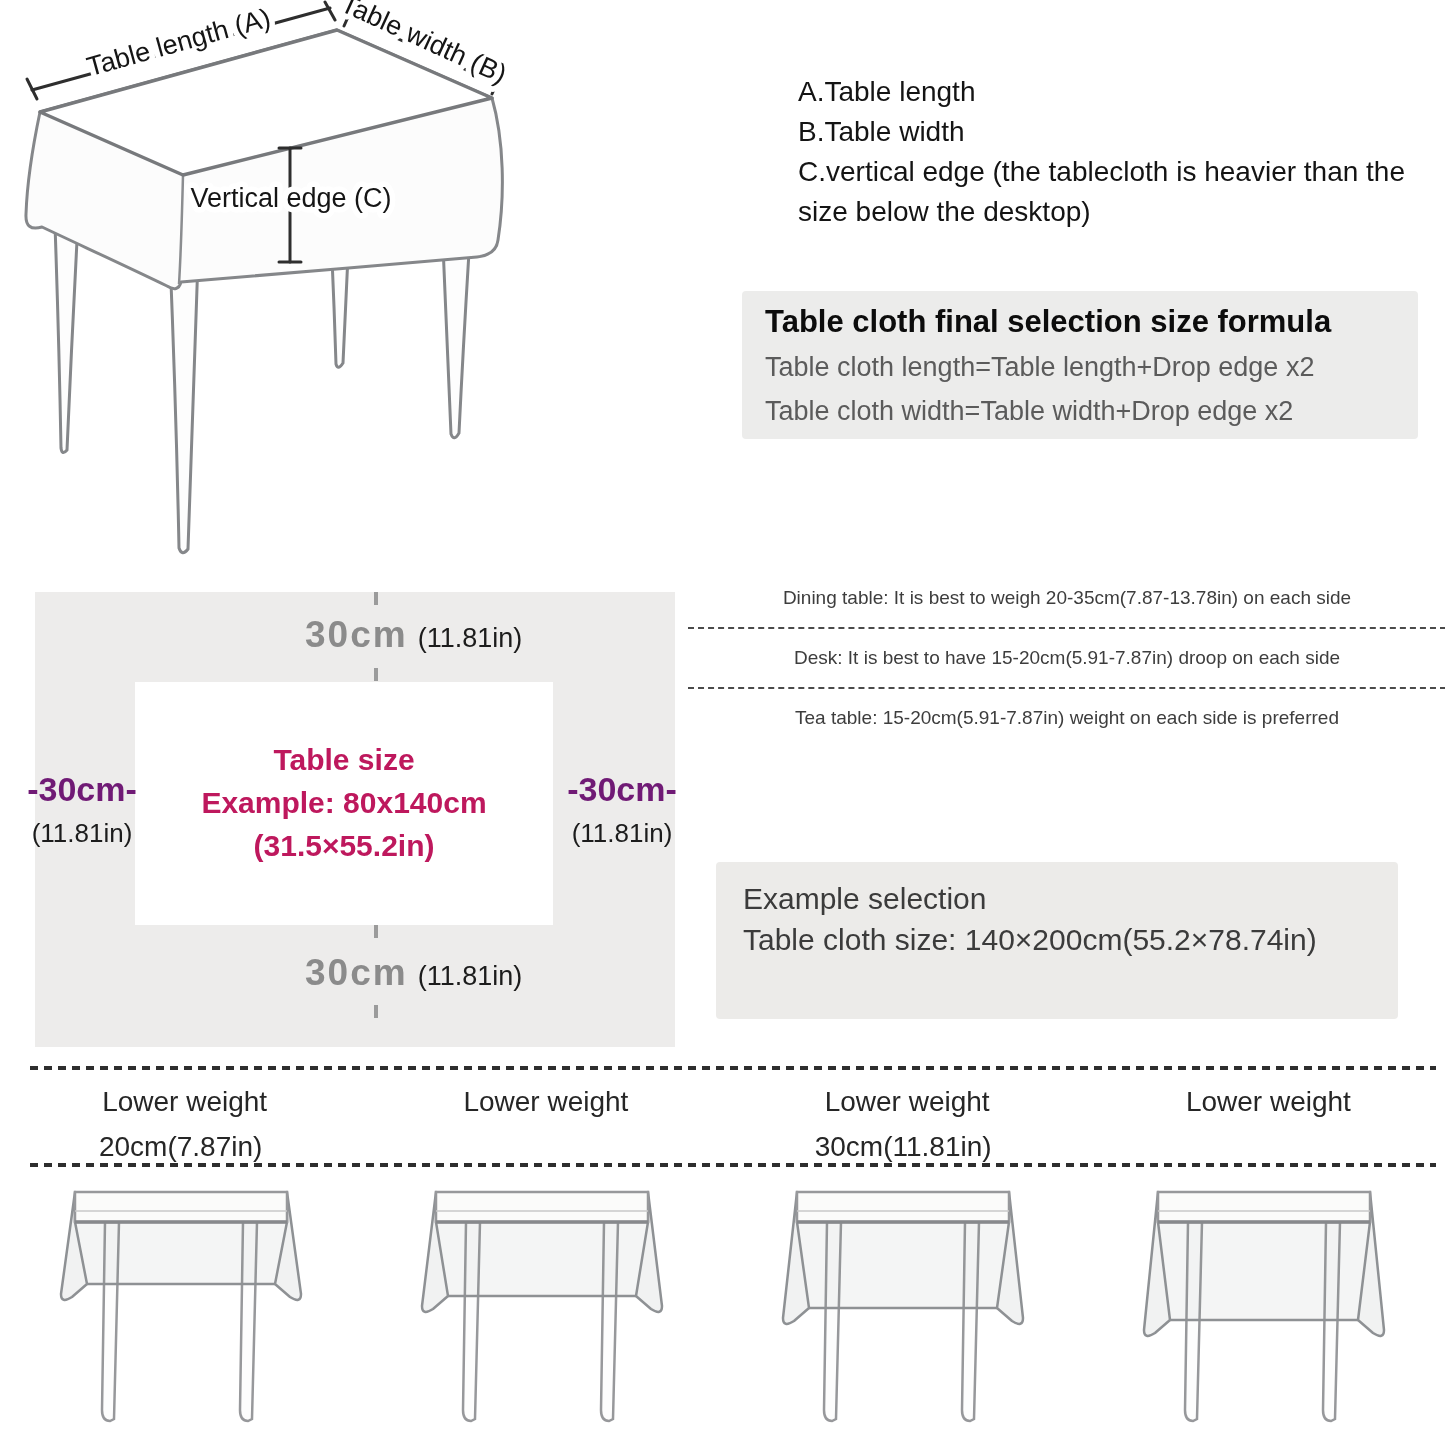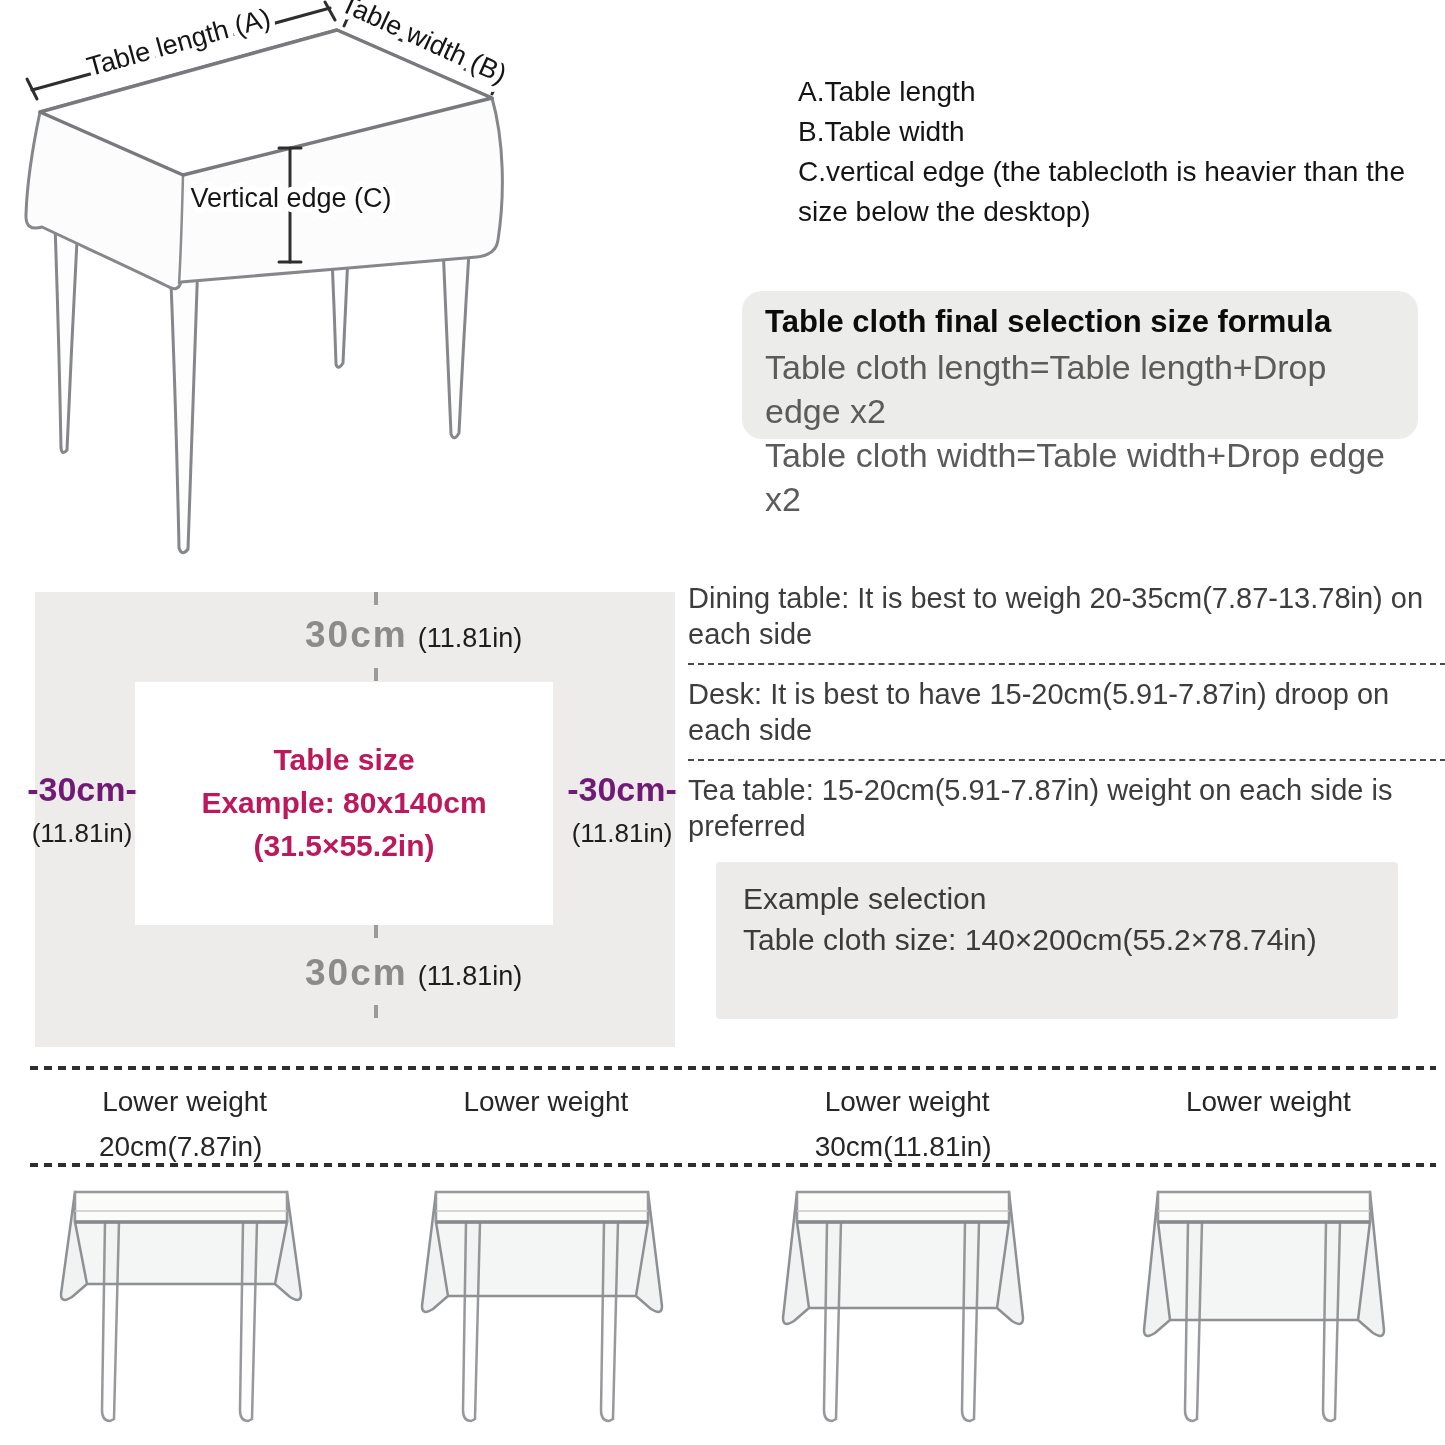--- a/index.html
+++ b/index.html
@@ -14,40 +14,40 @@
   .ttop{fill:#ffffff;stroke:#77797c;stroke-width:3.5;stroke-linejoin:round;}
   .dim line{stroke:#2e2e2e;stroke-width:3;stroke-linecap:round;}
   .dlabel{font-size:27px;fill:#151515;text-anchor:middle;stroke:#ffffff;stroke-width:11px;
           paint-order:stroke;stroke-linejoin:round;font-weight:400;}
 
   
   .legend{position:absolute;left:798px;top:72px;width:650px;font-size:28px;line-height:40px;color:#141414;}
 
   
   .formula-box{position:absolute;left:742px;top:291px;width:676px;height:148px;background:#ececeb;
-               border-radius:20px;box-sizing:border-box;padding:13px 10px 0 23px;}
+               border-radius:4px;box-sizing:border-box;padding:13px 10px 0 23px;}
   .formula-title{font-size:31px;font-weight:bold;color:#0c0c0c;margin-bottom:5px;}
-  .formula-line{font-size:34px;color:#5b5b5b;line-height:44px;}
+  .formula-line{font-size:27px;color:#5b5b5b;line-height:44px;}
 
   
   .measure{position:absolute;left:35px;top:592px;width:640px;height:455px;background:#edeceb;}
   .vtick{position:absolute;left:339px;width:4px;height:13px;background:#9b9b9b;}
   .white-box{position:absolute;left:100px;top:90px;width:418px;height:243px;background:#ffffff;
              box-sizing:border-box;padding-top:56px;text-align:center;}
   .white-box div{font-size:30px;font-weight:bold;color:#be185d;line-height:43px;}
   .mlabel-row{position:absolute;display:flex;align-items:baseline;white-space:nowrap;}
   .mval{font-size:37px;font-weight:bold;color:#8b8b8b;letter-spacing:2px;}
   .min{font-size:27px;color:#1c1c1c;margin-left:10px;}
   .mlabel-col{position:absolute;width:118px;text-align:center;}
   .mval-side{font-size:34px;font-weight:bold;color:#701a75;}
   .min-side{font-size:26px;color:#1c1c1c;margin-top:9px;}
 
   
   .guides{position:absolute;left:688px;top:580px;width:758px;}
-  .guide{font-size:29px;line-height:36px;color:#3d3d3d;}
+  .guide{font-size:19px;line-height:36px;color:#3d3d3d;text-align:center;}
   .gdiv{border-top:2px dashed #4a4a4a;margin:11px 0;height:0;}
 
   
   .example-box{position:absolute;left:716px;top:862px;width:682px;height:157px;background:#ecebe9;
                border-radius:4px;box-sizing:border-box;padding:16px 10px 0 27px;}
   .example-box div{font-size:30px;color:#3b3b3b;line-height:41px;}
 
   
   .hdash{position:absolute;left:30px;width:1406px;height:4px;
          background:repeating-linear-gradient(90deg,#2e2e2e 0 8px,transparent 8px 14px);}

